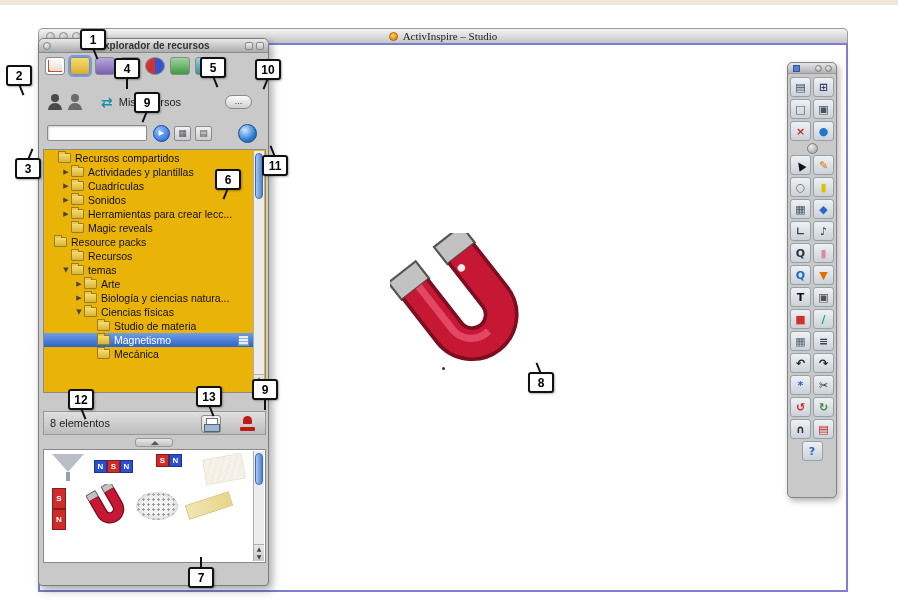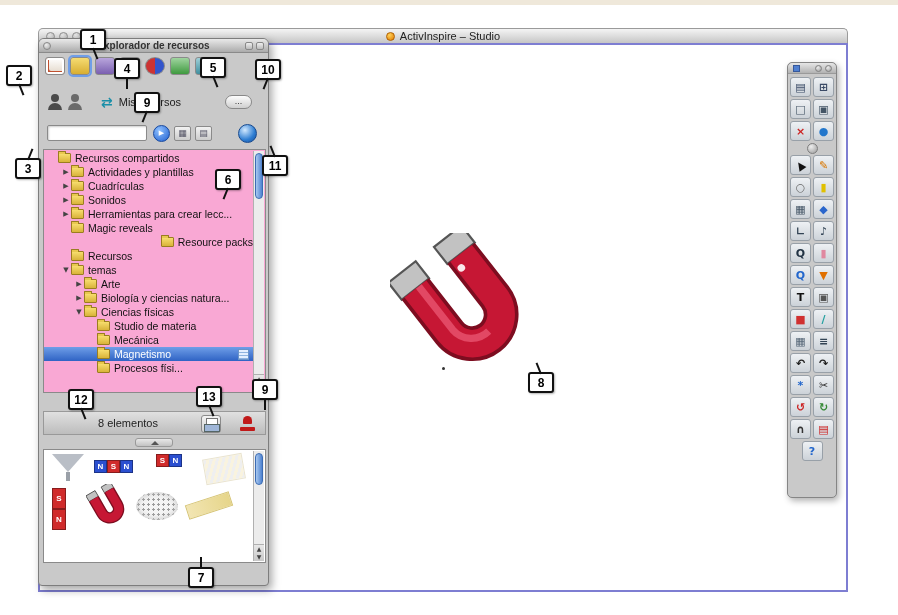--- a/index.html
+++ b/index.html
@@ -8,21 +8,21 @@
   #stage { position: relative; width: 898px; height: 615px; background: #fff; overflow: hidden; }
   #desktop-strip { position:absolute; left:0; top:0; width:898px; height:5px; background:#efe8da; }
 
   
   #main-window { position:absolute; left:38px; top:28px; width:810px; height:564px; z-index:1; }
   #main-titlebar { position:absolute; left:0; top:0; right:0; height:15px;
     background:linear-gradient(#f4f4f4,#c6c6c6); border:1px solid #9a9a9a; border-bottom:none;
     border-radius:5px 5px 0 0; display:flex; align-items:center; justify-content:center; }
   .traffic { position:absolute; left:7px; top:3px; display:flex; gap:4px; }
   .traffic span { width:9px; height:9px; border-radius:50%; background:radial-gradient(circle at 35% 30%, #e8e8e8, #b5b5b5); border:1px solid #909090; }
-  #main-title { display:flex; align-items:center; gap:5px; font-size:11px; color:#222; }
+  #main-title { display:flex; align-items:center; gap:5px; font-size:11px; color:#222;font-family:Liberation Serif, serif; }
   #app-icon { width:9px; height:9px; border-radius:50%; background:radial-gradient(circle at 35% 30%, #ffd257, #e07800); border:1px solid #b06000; }
   #main-content { position:absolute; left:0; top:15px; right:0; bottom:0; background:#fff;
     border:2px solid #7e7ed2; border-top:2px solid #7e7ed2; }
   #canvas-dot { position:absolute; left:402px; top:322px; width:3px; height:3px; background:#333; border-radius:50%; }
 
   
   #canvas-magnet { position:absolute; left:350px; top:188px; width:150px; height:145px; }
 
   
   #resource-panel { position:absolute; left:38px; top:38px; width:231px; height:548px;
@@ -61,21 +61,21 @@
   #search-input { width:100px; height:16px; border:1px solid #8a8a8a; border-radius:2px; background:#fff;
     box-shadow:inset 1px 1px 2px rgba(0,0,0,.2); font-size:10px; padding:0 3px; }
   #go-button { width:17px; height:17px; margin-left:6px; border-radius:50%;
     background:radial-gradient(circle at 35% 30%, #8fc1ff, #1f5fd0); border:1px solid #17489e;
     color:#fff; font-size:7px; display:flex; align-items:center; justify-content:center; font-family:"DejaVu Sans",sans-serif; }
   .mini-btn { width:17px; height:15px; margin-left:4px; border:1px solid #8a8a8a; border-radius:2px;
     background:linear-gradient(#f2f2f2,#cccccc); font-size:9px; color:#556; display:flex; align-items:center; justify-content:center; font-family:"DejaVu Sans",sans-serif; }
   #globe-button { width:19px; height:19px; margin-left:26px; border-radius:50%;
     background:radial-gradient(circle at 35% 30%, #d2e9ff, #2d7dd2 60%, #1b4f9a); border:1px solid #174a90; }
 
-  #tree-box { position:absolute; left:4px; top:110px; width:223px; height:244px; background:#f9a8d4;
+  #tree-box { position:absolute; left:4px; top:110px; width:223px; height:244px; background:#eab308;
     border:1px solid #8a8a8a; overflow:hidden; }
   #resource-tree { position:absolute; left:0; top:1px; right:12px; }
   .tree-row { height:14px; display:flex; align-items:center; white-space:nowrap; overflow:hidden;
     font-size:10.5px; color:#111; }
   .tree-row.selected { background:linear-gradient(#6f9ee8,#2f63c4); color:#fff; }
   .tri { width:10px; flex:0 0 10px; text-align:center; font-size:7px; color:#444; font-family:"DejaVu Sans",sans-serif; }
   .tree-row.selected .tri { color:#eee; }
   .folder { width:13px; height:10px; flex:0 0 13px; margin-right:4px; position:relative;
     background:linear-gradient(#f7dd6e,#d9b33a); border:1px solid #9a7d20; border-radius:1px; }
   .folder::before { content:""; position:absolute; top:-3px; left:-1px; width:6px; height:2px;
@@ -83,21 +83,21 @@
   .row-badge { width:11px; height:11px; margin-left:auto; margin-right:4px; flex:0 0 11px;
     background:repeating-linear-gradient(#e4efff 0 2px,#8fb4e0 2px 3px); border:1px solid #6a93c8; }
   .vscroll { position:absolute; top:1px; right:1px; bottom:1px; width:11px; background:#ececec; border-left:1px solid #b0b0b0; }
   .vthumb { position:absolute; left:1px; right:1px; border-radius:4px;
     background:linear-gradient(90deg,#a8c8f0,#4f83d0); border:1px solid #3c6cb4; }
   .varrows { position:absolute; left:0; right:0; bottom:0; font-size:6px; color:#444; text-align:center; line-height:8px;
     border-top:1px solid #b0b0b0; background:linear-gradient(#e8e8e8,#c8c8c8); font-family:"DejaVu Sans",sans-serif; }
 
   #status-row { position:absolute; left:4px; top:372px; width:223px; height:24px;
     background:linear-gradient(#e0e0e0,#bdbdbd); border:1px solid #999; display:flex; align-items:center; }
-  #status-text { font-size:11px; color:#222; padding-left:6px;margin-left:48px; }
+  #status-text { font-size:11px; color:#222; padding-left:6px; }
   .icon-btn { width:20px; height:18px; position:relative; border:1px solid #8a8a8a; border-radius:3px;
     background:linear-gradient(#f4f4f4,#cfcfcf); }
   #printer-button { position:absolute; right:44px; top:3px; }
   #printer-button::before { content:""; position:absolute; left:4px; top:2px; width:10px; height:5px; background:#fff; border:1px solid #777; }
   #printer-button::after  { content:""; position:absolute; left:2px; top:8px; width:14px; height:6px; background:#9fb6d8; border:1px solid #566; }
   #stamp-button { position:absolute; right:8px; top:3px; background:none; border:none; }
   #stamp-button::before { content:""; position:absolute; left:6px; top:1px; width:9px; height:8px; background:#c01818; border-radius:5px 5px 1px 1px; }
   #stamp-button::after  { content:""; position:absolute; left:3px; top:12px; width:15px; height:4px; background:#c01818; border-radius:1px; }
 
   #collapse-chevron { position:absolute; left:96px; top:399px; width:38px; height:9px;
@@ -362,21 +362,21 @@
           <div class="tree-row" data-name="tree-item-herramientas-para-crear-lecc" style="padding-left: 17px;">
             <span class="tri" data-name="disclosure-triangle-icon">▶</span>
             <span class="folder" data-name="folder-icon"></span>
             <span class="tree-label" data-name="tree-item-label">Herramientas para crear lecc...</span>
           </div>
           <div class="tree-row" data-name="tree-item-magic-reveals" style="padding-left: 17px;">
             <span class="tri" data-name="tree-indent-spacer"></span>
             <span class="folder" data-name="folder-icon"></span>
             <span class="tree-label" data-name="tree-item-label">Magic reveals</span>
           </div>
-          <div class="tree-row" data-name="tree-item-resource-packs" style="padding-left: 17px; justify-content: flex-end;">
+          <div class="tree-row" data-name="tree-item-resource-packs" style="">
             <span class="tri" data-name="tree-indent-spacer"></span>
             <span class="folder" data-name="folder-icon"></span>
             <span class="tree-label" data-name="tree-item-label">Resource packs</span>
           </div>
           <div class="tree-row" data-name="tree-item-sonidos" style="padding-left: 17px;">
             <span class="tri" data-name="tree-indent-spacer"></span>
             <span class="folder" data-name="folder-icon"></span>
             <span class="tree-label" data-name="tree-item-label">Recursos</span>
           </div>
           <div class="tree-row" data-name="tree-item-temas" style="padding-left: 17px;">
@@ -397,35 +397,30 @@
           <div class="tree-row" data-name="tree-item-ciencias-f-sicas" style="padding-left: 30px;">
             <span class="tri" data-name="disclosure-triangle-icon">▼</span>
             <span class="folder" data-name="folder-icon"></span>
             <span class="tree-label" data-name="tree-item-label">Ciencias físicas</span>
           </div>
           <div class="tree-row" data-name="tree-item-estados-de-materia" style="padding-left: 43px;">
             <span class="tri" data-name="tree-indent-spacer"></span>
             <span class="folder" data-name="folder-icon"></span>
             <span class="tree-label" data-name="tree-item-label">Studio de materia</span>
           </div>
-          <div class="tree-row" data-name="tree-item-mec-nica" style="padding-left: 43px;">
-            <span class="tri" data-name="tree-indent-spacer"></span>
-            <span class="folder" data-name="folder-icon"></span>
-            <span class="tree-label" data-name="tree-item-label">Mecánica</span>
-          </div>
           <div class="tree-row selected" data-name="tree-item-magnetismo" style="padding-left: 43px;">
             <span class="tri" data-name="tree-indent-spacer"></span>
             <span class="folder" data-name="folder-icon"></span>
             <span class="tree-label" data-name="tree-item-label">Magnetismo</span>
             <span class="row-badge" data-name="item-options-icon"></span>
           </div>
-          <div class="tree-row" data-name="tree-item-procesos-f-si" style="padding-left: 43px;">
-            <span class="tri" data-name="tree-indent-spacer"></span>
-            <span class="folder" data-name="folder-icon"></span>
-            <span class="tree-label" data-name="tree-item-label">Procesos físi...</span>
+          <div class="tree-row" data-name="tree-item-mec-nica" style="padding-left: 43px;">
+            <span class="tri" data-name="tree-indent-spacer"></span>
+            <span class="folder" data-name="folder-icon"></span>
+            <span class="tree-label" data-name="tree-item-label">Mecánica</span>
           </div>
         </div>
       <div class="vscroll" data-name="tree-scrollbar">
         <div class="vthumb" style="top:2px;height:46px" data-name="tree-scrollbar-thumb"></div>
         <div class="varrows" data-name="tree-scroll-arrows">▲<br>▼</div>
       </div>
     </div>
 
     <div id="status-row" data-name="status-bar">
       <span id="status-text" data-name="item-count-text">8 elementos</span>

